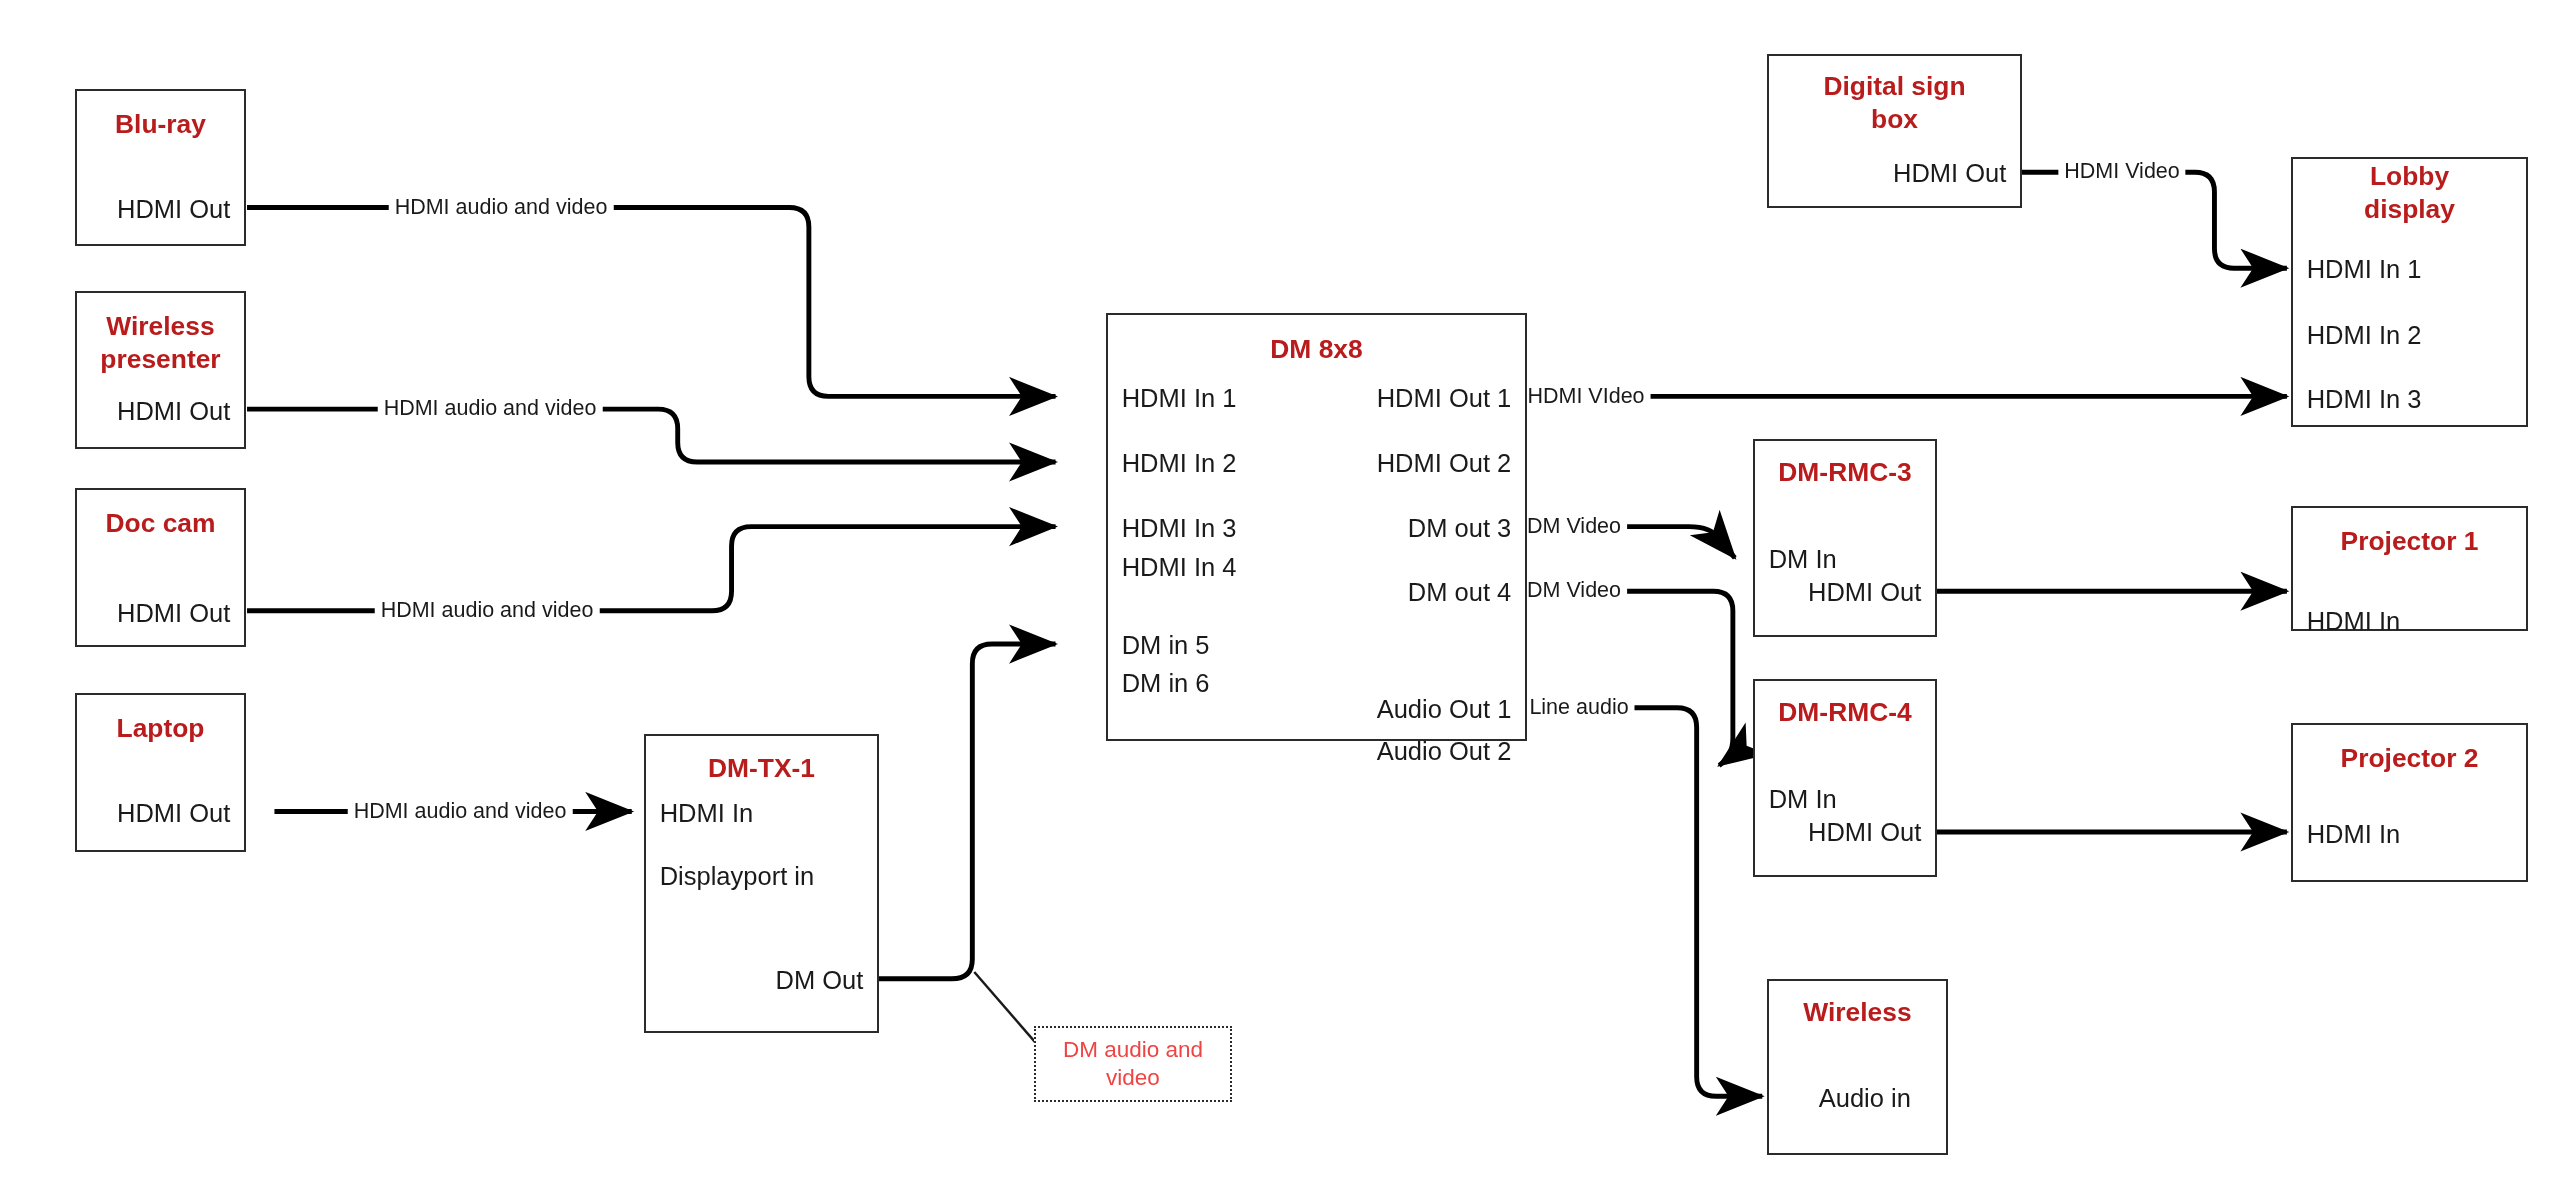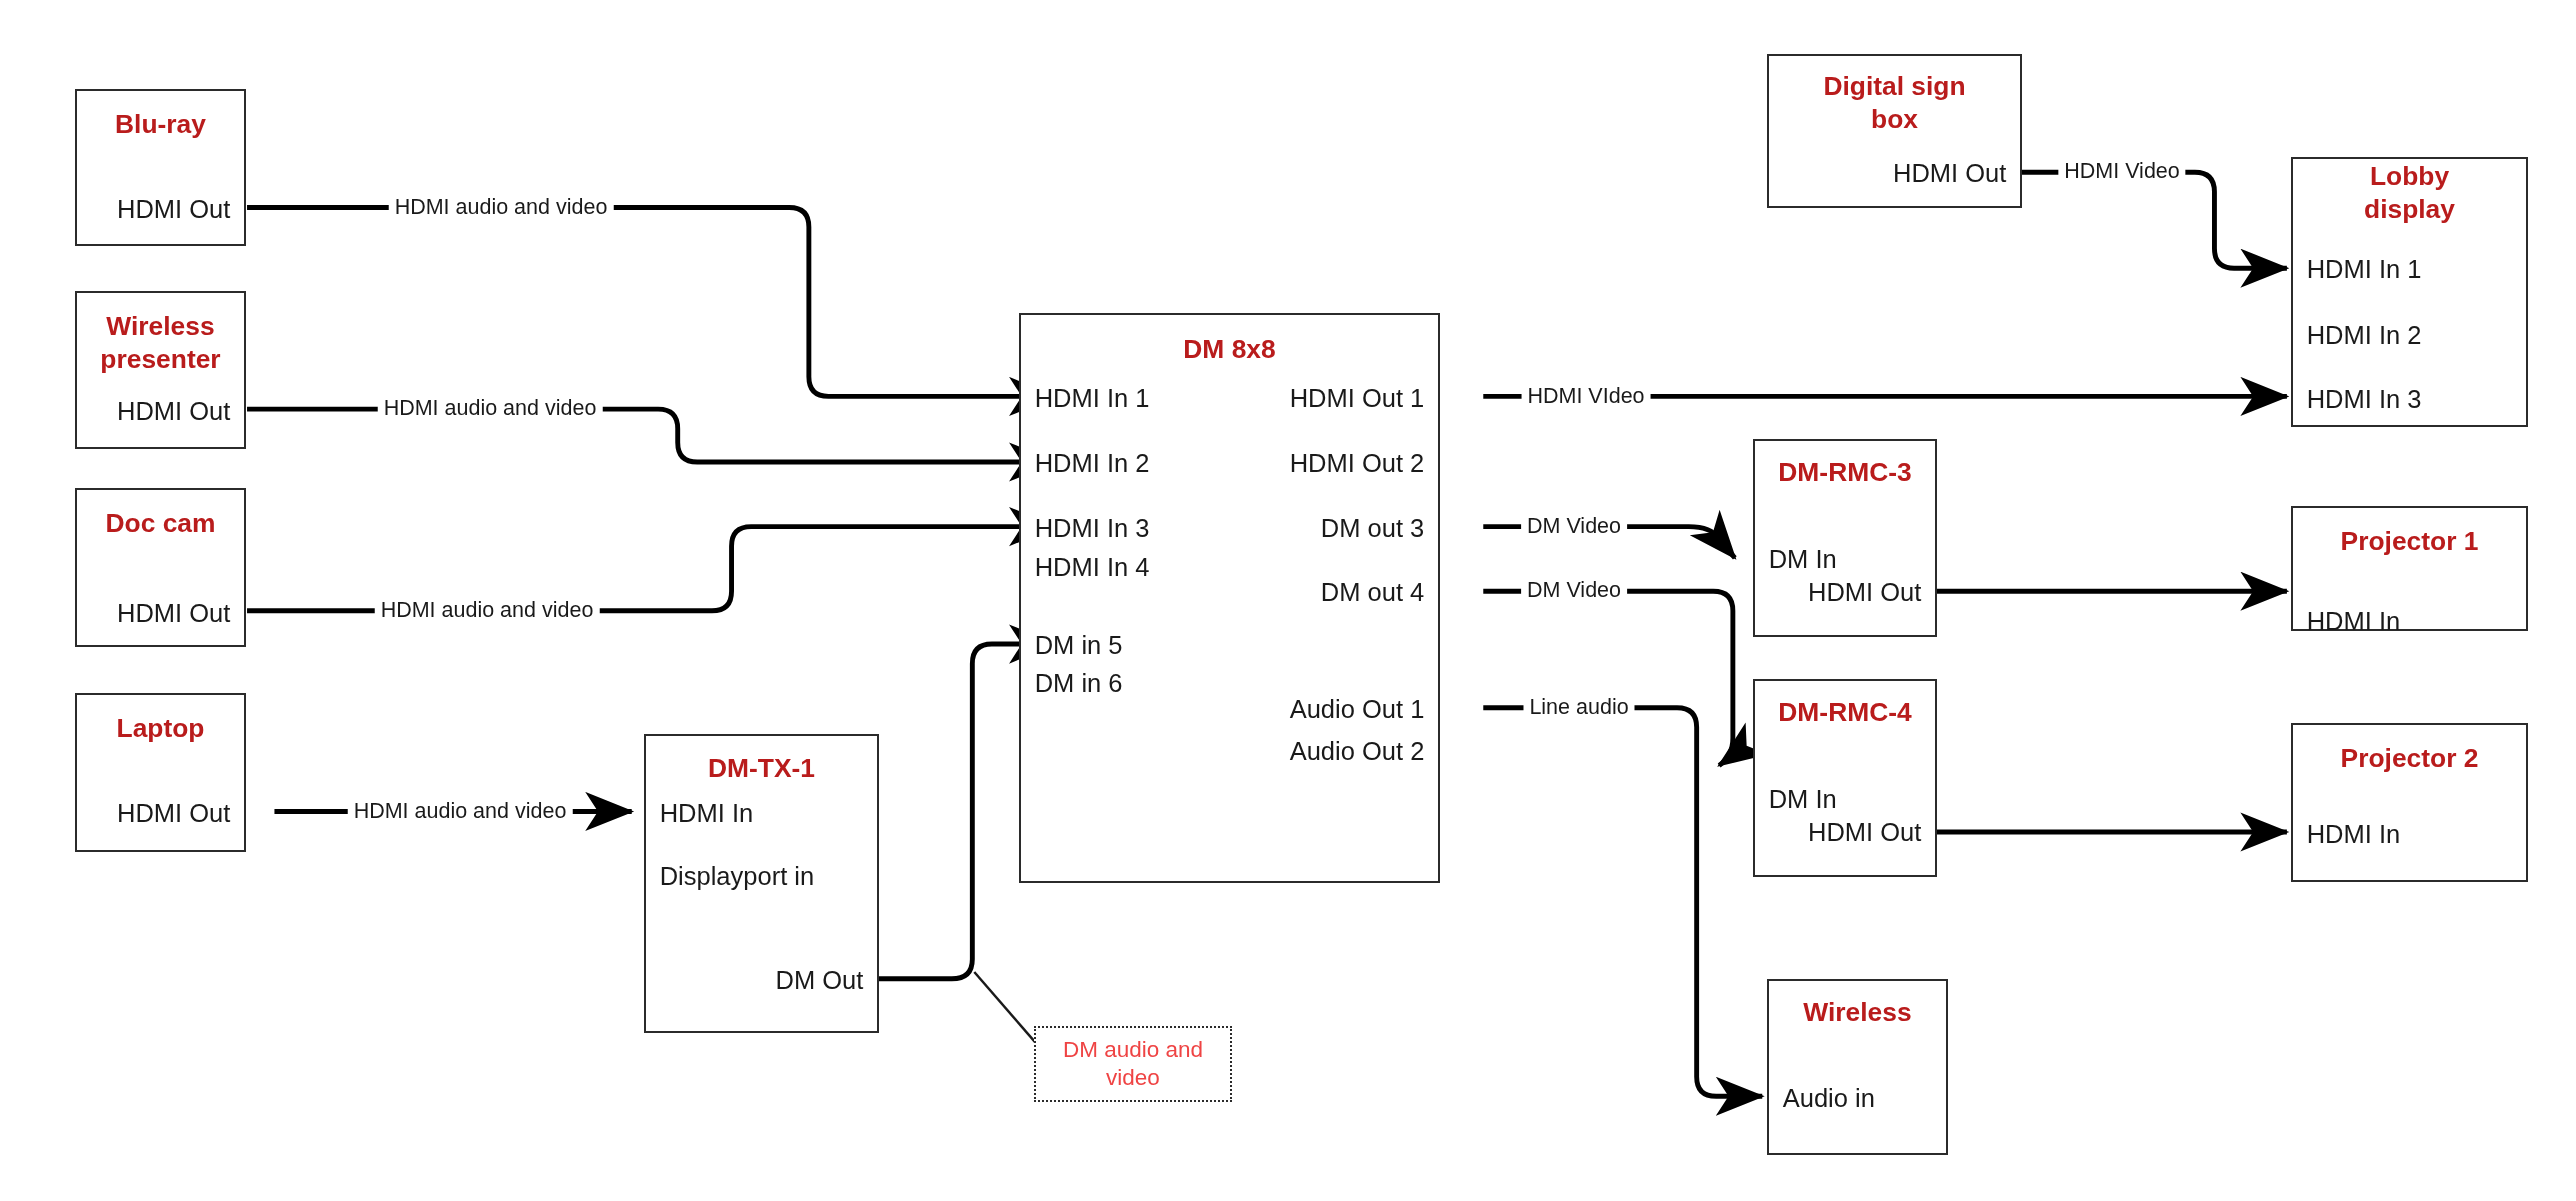--- a/index.html
+++ b/index.html
@@ -87,21 +87,21 @@
 
   <div class="node" style="left:644px;top:734px;width:235px;height:299px;">
     <div class="title" style="top:15.7px;">DM-TX-1</div>
     <div class="port l" style="top:63px;">HDMI In</div>
     <div class="port l" style="top:126px;">Displayport in</div>
     <div class="port r" style="top:230px;">DM Out</div>
   </div>
 
   <div class="callout" style="left:1034px;top:1026px;width:198px;height:76px;">DM audio and video</div>
 
-  <div class="node" style="left:1019px;top:313px;width:421px;height:570px;">
+  <div class="node" style="left:1106px;top:313px;width:421px;height:428px;">
     <div class="title" style="top:17.6px;">DM 8x8</div>
     <div class="port l" style="top:69px;">HDMI In 1</div>
     <div class="port l" style="top:134px;">HDMI In 2</div>
     <div class="port l" style="top:199px;">HDMI In 3</div>
     <div class="port l" style="top:238px;">HDMI In 4</div>
     <div class="port l" style="top:316px;">DM in 5</div>
     <div class="port l" style="top:354px;">DM in 6</div>
 
     <div class="port r" style="top:69px;">HDMI Out 1</div>
     <div class="port r" style="top:134px;">HDMI Out 2</div>
@@ -140,17 +140,17 @@
     <div class="port l" style="top:99px;">HDMI In</div>
   </div>
 
   <div class="node" style="left:2291px;top:723px;width:237px;height:159px;">
     <div class="title" style="top:16.6px;">Projector 2</div>
     <div class="port l" style="top:95px;">HDMI In</div>
   </div>
 
   <div class="node" style="left:1767px;top:979px;width:181px;height:176px;">
     <div class="title" style="top:14.7px;">Wireless</div>
-    <div class="port l" style="top:103px;">Audio in</div>
+    <div class="port l" style="top:103px;margin-left:36px;">Audio in</div>
   </div>
 
 </div>
 
 
 </body></html>

